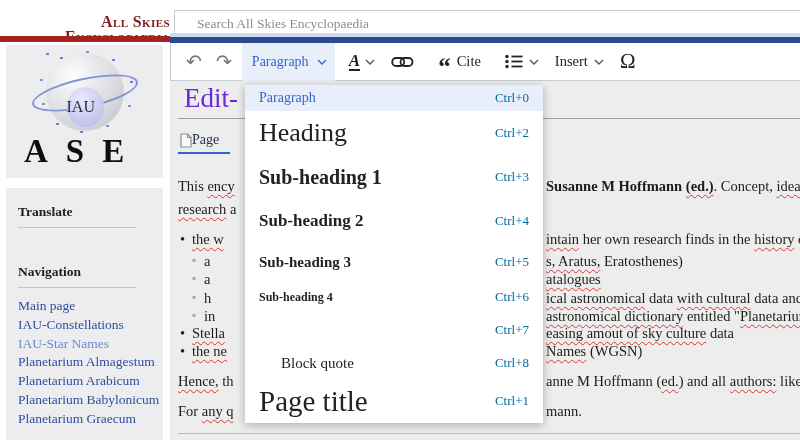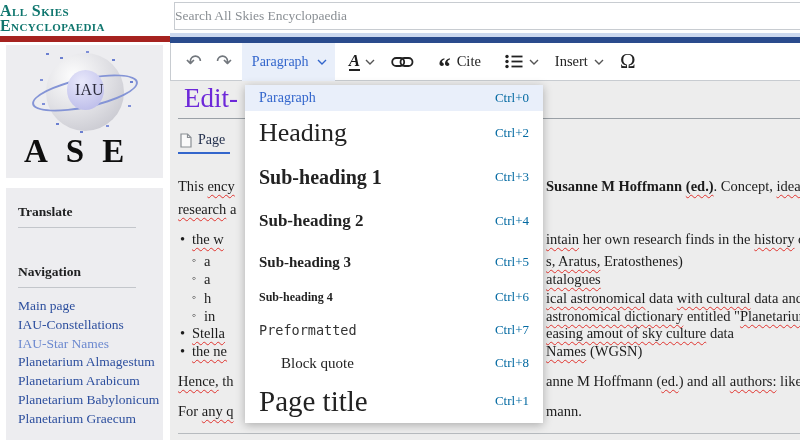--- a/index.html
+++ b/index.html
@@ -8,24 +8,24 @@
     --surface-bg:#ededed; --box-bg:#ededf0; --border:#c8ccd1;
     --link-dark:#2d4f9e; --link-light:#6c89cf;
   }
   *{margin:0;padding:0;box-sizing:border-box}
   html,body{width:800px;height:440px;overflow:hidden}
   body{font-family:"Liberation Serif","DejaVu Serif",serif;background:#fff;position:relative;color:#1c1c1c}
   .page{position:absolute;left:0;top:0;width:800px;height:440px;overflow:hidden;background:#fff}
 
   
   .header-left{position:absolute;left:0;top:0;width:170px;height:36px;background:#fff}
-  .site-title{padding-top:3px;text-align:left;font-variant:small-caps;font-weight:600;font-size:16px;line-height:15px;color:#0f766e;letter-spacing:.4px}
+  .site-title{padding-top:14px;text-align:right;font-variant:small-caps;font-weight:600;font-size:16px;line-height:15px;color:#7f1d1d;letter-spacing:.4px}
   .red-bar{position:absolute;left:0;top:36px;width:170px;height:6px;background:var(--red-bar)}
   .header-right{position:absolute;left:170px;top:0;width:630px;height:43px;background:#fff}
-  .search-box{position:absolute;left:4px;top:2px;right:0;height:28px;background:#fff;border:1px solid var(--border);border-right:none;display:flex;align-items:center;}
+  .search-box{position:absolute;left:4px;top:10px;right:0;height:28px;background:#fff;border:1px solid var(--border);border-right:none;display:flex;align-items:center;padding-left:22px}
   .search-box input{border:none;outline:none;width:95%;font-family:"Liberation Serif",serif;font-size:13.5px;color:#333;background:transparent}
   .search-box input::placeholder{color:#8a8f94;opacity:1}
   .strip-light{position:absolute;left:0;top:33px;right:0;height:4px;background:var(--light-blue-bar)}
   .strip-navy{position:absolute;left:0;top:37px;right:0;height:6px;background:var(--navy-bar)}
 
   
   .toolbar{position:absolute;left:170px;top:43px;width:630px;height:38px;background:#fff;border-bottom:1px solid var(--border);display:flex;align-items:center}
   .tb-ico{font-family:"DejaVu Sans",sans-serif;color:#72777d;font-size:19px;line-height:1}
   .undo{margin-left:16px}.redo{margin-left:14px}
   .para-btn{margin-left:10px;height:38px;width:93px;background:var(--selected-bg);color:var(--link-blue);font-size:14px;display:flex;align-items:center;padding-left:10px}
@@ -40,21 +40,21 @@
   .tb-list-chev{margin-left:6px}
   .tb-insert{margin-left:16px;font-size:14.5px;color:#222}
   .tb-ins-chev{margin-left:6px}
   .tb-omega{margin-left:16px;font-size:21px;color:#222}
   .vsep{position:absolute;left:170px;top:43px;width:1px;height:397px;background:var(--border)}
 
   
   .content{position:absolute;left:170px;top:81px;width:630px;height:359px;background:var(--surface-bg);overflow:hidden}
   .pg-title{position:absolute;left:14px;top:2px;font-size:27px;color:#6d28d9}
   .title-rule{position:absolute;left:8px;top:37px;right:0;height:1px;background:#9aa0a6}
-  .tab{position:absolute;left:10px;top:51px;display:flex;align-items:center;gap:6px;font-size:14px;color:#24304d}
+  .tab{position:absolute;left:10px;top:51px;display:flex;align-items:center;font-size:14px;color:#24304d}
   .tab-underline{position:absolute;left:8px;top:71px;width:52px;height:2px;background:var(--link-blue)}
   .line{position:absolute;left:0;width:100%;height:18px;font-size:14.5px;white-space:nowrap}
   .mk1{position:absolute;left:10px}
   .mk2{position:absolute;left:22px;font-size:12px}
   .lf{position:absolute}.lf.p{left:8px}.lf.li{left:22px}.lf.li2{left:34px}
   .rf{position:absolute;left:376px}
   .wavy{text-decoration-line:underline;text-decoration-style:wavy;text-decoration-color:var(--squiggle);text-decoration-thickness:1px;text-underline-offset:3px}
   .bold{font-weight:700}
   .hr{position:absolute;left:8px;right:0;height:1px;background:#b7bbbf}
 
@@ -74,22 +74,22 @@
   .dd-blockquote{height:32px;font-size:15px}
   .dd-blockquote .dd-label{padding-left:22px}
   .dd-pagetitle{height:44px;font-size:29px}
 
   
   .sidebar{position:absolute;left:0;top:43px;width:170px;height:397px;background:#fff}
   .side-box1{position:absolute;left:6px;top:2px;width:157px;height:133px;background:var(--box-bg)}
   .globe{position:absolute;left:50%;top:8px;transform:translateX(-50%);width:78px;height:78px;border-radius:50%;
     background:radial-gradient(circle at 35% 30%,#fdfdfd,#dcdce1 55%,#bdbdc6)}
   .ring{position:absolute;left:-15px;top:25px;width:108px;height:30px;border:2px solid #8494d6;border-radius:50%;transform:rotate(-12deg)}
-  .inner-sphere{position:absolute;left:21px;top:17px;width:37px;height:40px;border-radius:50%;
-    background:radial-gradient(circle at 40% 30%,#e9e9fb,#b4b4e6);display:flex;align-items:center;justify-content:flex-end;font-size:16px;color:#2c2c3c}
+  .inner-sphere{position:absolute;left:21px;top:34px;width:37px;height:40px;border-radius:50%;
+    background:radial-gradient(circle at 40% 30%,#e9e9fb,#b4b4e6);display:flex;align-items:center;justify-content:flex-start;font-size:16px;color:#2c2c3c}
   .specks{position:absolute;left:0;top:0;width:3px;height:2px;background:#6b7fd0;
     box-shadow:14px 4px #6b7fd0,40px -2px #7f8fd8,66px 6px #6b7fd0,-6px 26px #7f8fd8,84px 28px #6b7fd0,-4px 50px #7f8fd8,82px 52px #7f8fd8,10px 70px #6b7fd0,60px 72px #7f8fd8,34px 78px #6b7fd0}
   .ase{position:absolute;top:88px;width:100%;text-align:left;font-size:33px;font-weight:700;letter-spacing:18px;text-indent:18px;color:#0e0e0e}
   .side-box2{position:absolute;left:6px;top:145px;width:157px;height:320px;background:var(--box-bg);padding:16px 0 0 12px}
   .side-h{font-weight:700;font-size:13.5px;color:#202122;padding-bottom:7px;border-bottom:1px solid #c3c6cb;width:118px}
   .side-h.nav{margin-top:36px;margin-bottom:9px}
   .nav-link{font-size:13.5px;line-height:18.8px;cursor:pointer}
   .nav-link.dark{color:var(--link-dark)}
   .nav-link.light{color:var(--link-light)}
 
@@ -279,21 +279,20 @@
       </div>
       <div class="dd-row dd-sub3">
         <span class="dd-label">Sub-heading 3</span>
         <span class="dd-short">Ctrl+5</span>
       </div>
       <div class="dd-row dd-sub4">
         <span class="dd-label">Sub-heading 4</span>
         <span class="dd-short">Ctrl+6</span>
       </div>
       <div class="dd-row dd-pre">
-        <span class="dd-label">Preformatted</span>
         <span class="dd-short">Ctrl+7</span>
       </div>
       <div class="dd-row dd-blockquote">
         <span class="dd-label">Block quote</span>
         <span class="dd-short">Ctrl+8</span>
       </div>
       <div class="dd-row dd-pagetitle">
         <span class="dd-label">Page title</span>
         <span class="dd-short">Ctrl+1</span>
       </div>

